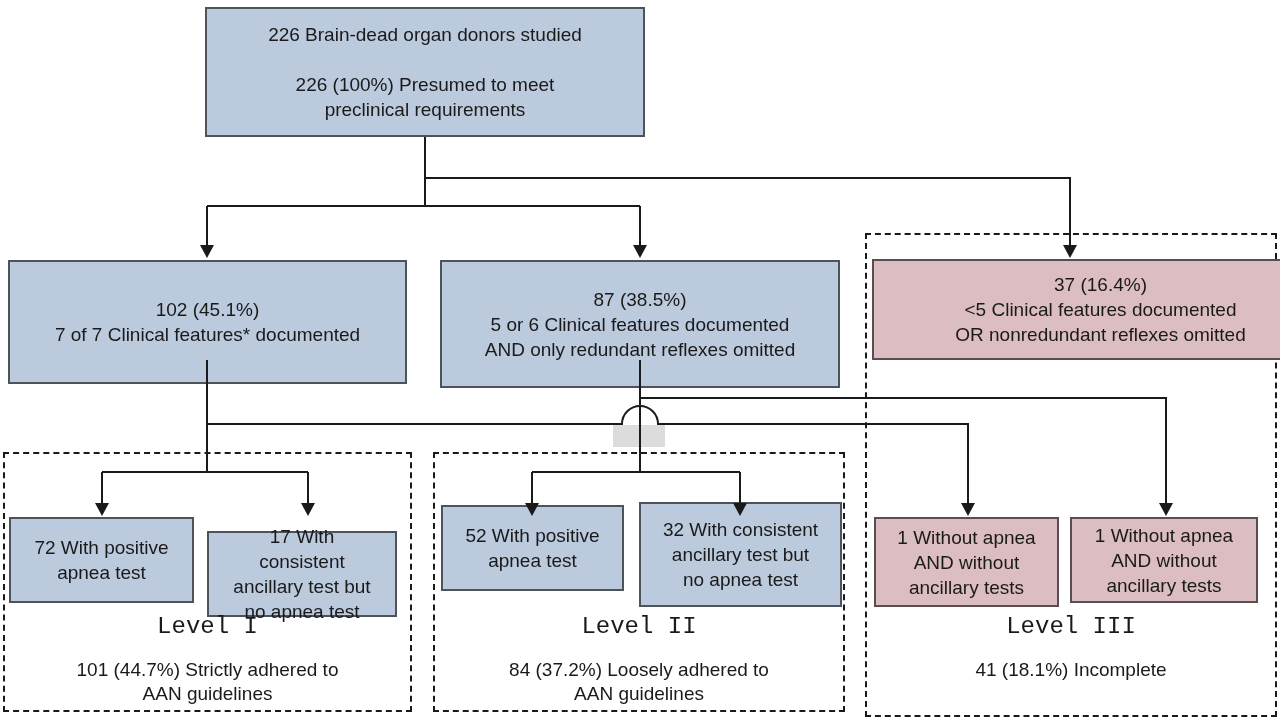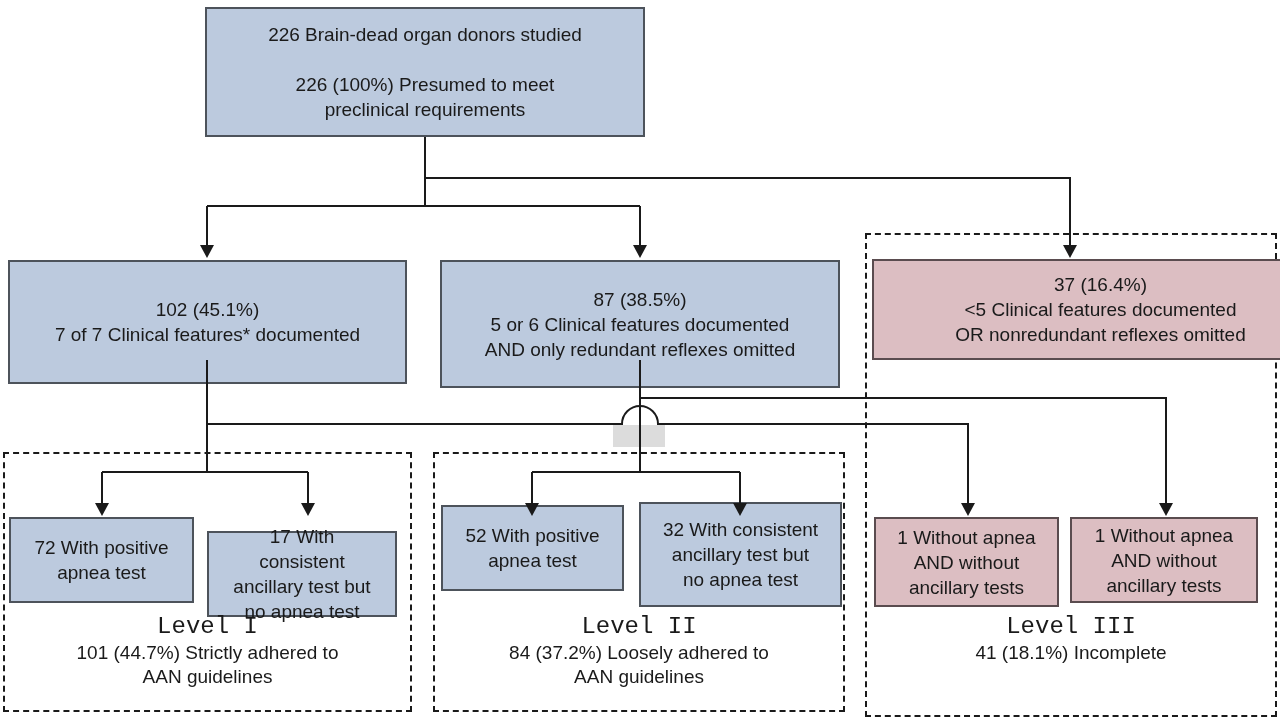--- a/index.html
+++ b/index.html
@@ -32,21 +32,21 @@
     box-sizing: border-box;
     border: 2px dashed var(--line-color, #1a1a1a);
     z-index: 1;
   }
   .group-label {
     position: absolute;
     text-align: center;
     z-index: 2;
   }
   .group-title { font-size: 24px; line-height: 26px; font-family: Liberation Mono, monospace; }
-  .group-summary { font-size: 19px; line-height: 24px; margin-top: 1px; white-space: pre-line; }
+  .group-summary { font-size: 19px; line-height: 24px; margin-top: 18px; white-space: pre-line; }
   svg.connectors { position: absolute; left: 0; top: 0; z-index: 3; }
   .edge { stroke: var(--line-color, #1a1a1a); stroke-width: 2; fill: none; }
   .arrowhead { fill: var(--line-color, #1a1a1a); stroke: none; }
   .artifact { fill: var(--artifact-fill, #dcdcdc); stroke: none; }
 </style>
 </head>
 <body>
 
 <div class="stage">
 

